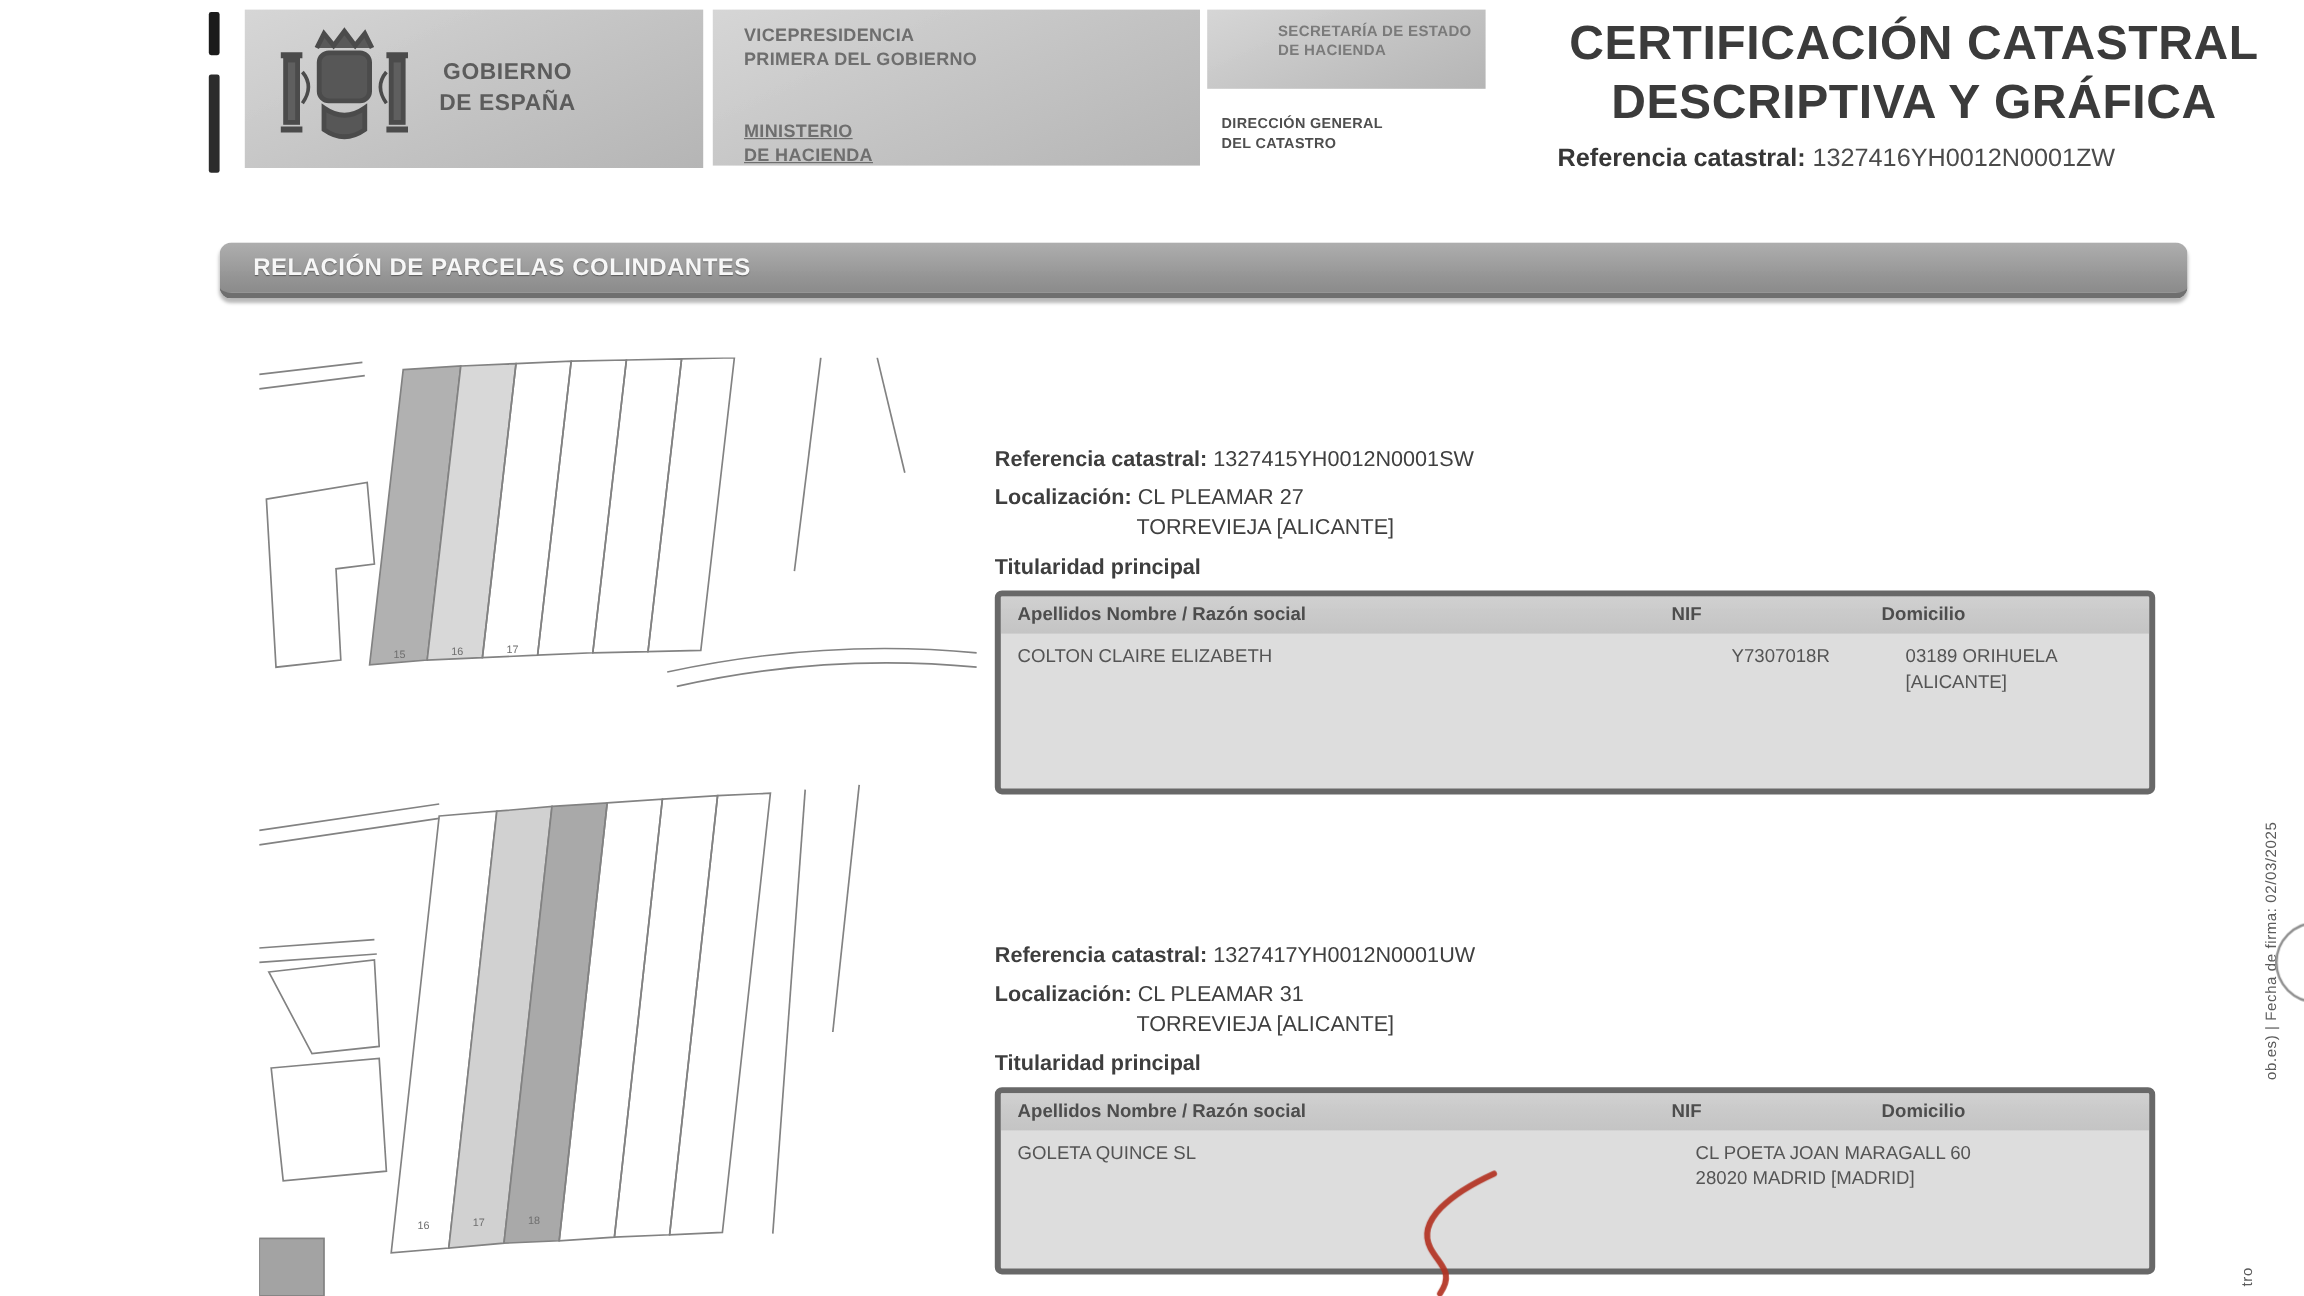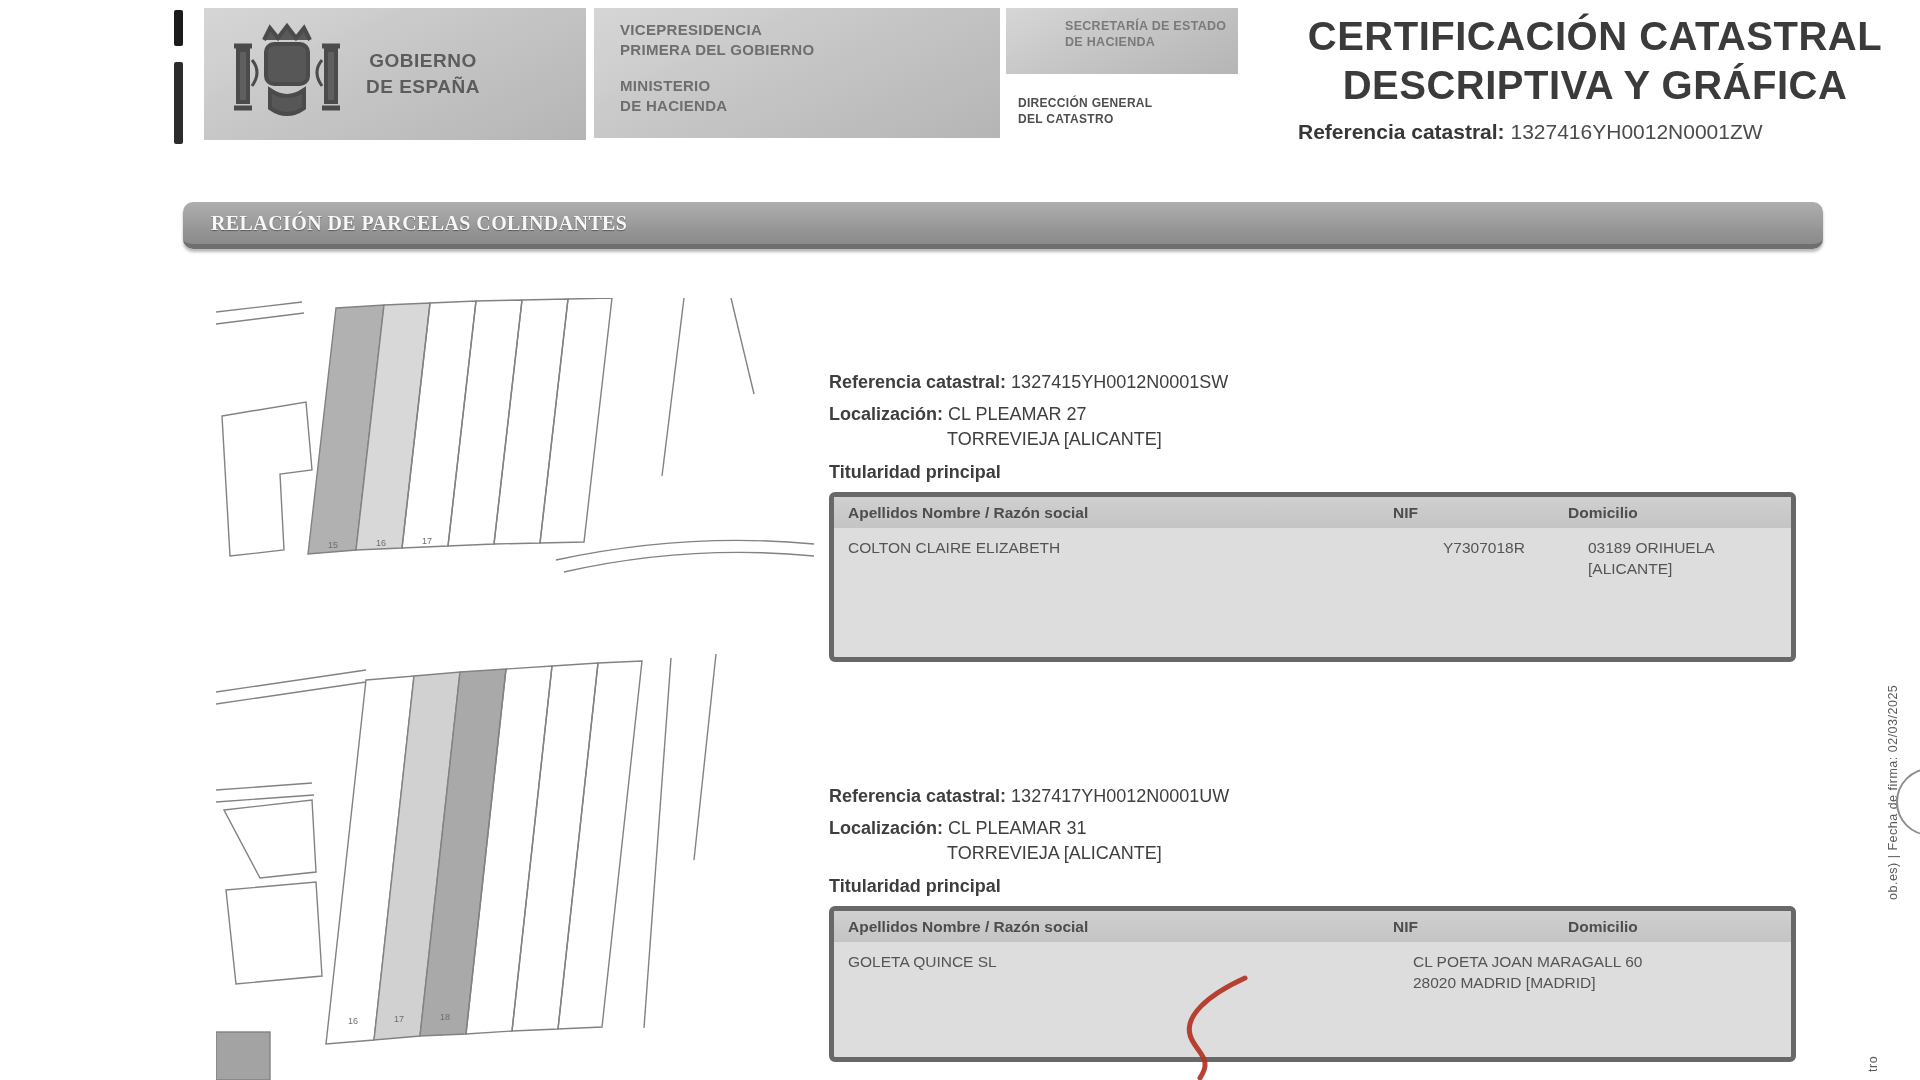--- a/index.html
+++ b/index.html
@@ -88,21 +88,21 @@
         <div>GOBIERNO</div>
         <div>DE ESPAÑA</div>
       </div>
     </div>
 
     <div class="abs graybox" style="left:594px;top:8px;width:406px;height:130px;">
       <div class="abs org-text" style="left:26px;top:12px;">
         <div>VICEPRESIDENCIA</div>
         <div>PRIMERA DEL GOBIERNO</div>
       </div>
-      <div class="abs org-text" style="left:26px;top:68px;">
+      <div class="abs org-text" style="left:26px;top:92px;text-decoration:underline;">
         <div>MINISTERIO</div>
         <div>DE HACIENDA</div>
       </div>
     </div>
 
     <div class="abs graybox" style="left:1006px;top:8px;width:232px;height:66px;">
       <div class="abs org-text-sm" style="left:12px;top:10px;margin-left:47px;">
         <div>SECRETARÍA DE ESTADO</div>
         <div>DE HACIENDA</div>
       </div>
@@ -116,21 +116,21 @@
     <div class="abs doc-title" style="left:1290px;top:12px;width:610px;">
       <div>CERTIFICACIÓN CATASTRAL</div>
       <div>DESCRIPTIVA Y GRÁFICA</div>
     </div>
 
     <div class="abs ref-top" style="left:1298px;top:120px;">
       <b>Referencia catastral:</b>
       <span>1327416YH0012N0001ZW</span>
     </div>
 
-    <div class="abs section-bar" style="left:183px;top:202px;width:1640px;height:42px;font-family:Liberation Serif, serif;">
+    <div class="abs section-bar" style="left:183px;top:202px;width:1640px;height:42px;">
       <span>RELACIÓN DE PARCELAS COLINDANTES</span>
     </div>
 
     <div class="abs map" style="left:216px;top:298px;">
       <svg width="598" height="288" viewBox="0 0 598 288">
         <g stroke="#828282" stroke-width="1.4" fill="none">
           <path d="M0,14 L86,4"></path>
             <path d="M0,26 L88,15"></path>
           <path d="M6,118 L90,104 L96,172 L64,176 L68,252 L14,258 Z"></path>
           <polygon points="120,10 168,7 140,252 92,256" fill="#b0b0b0"></polygon>

